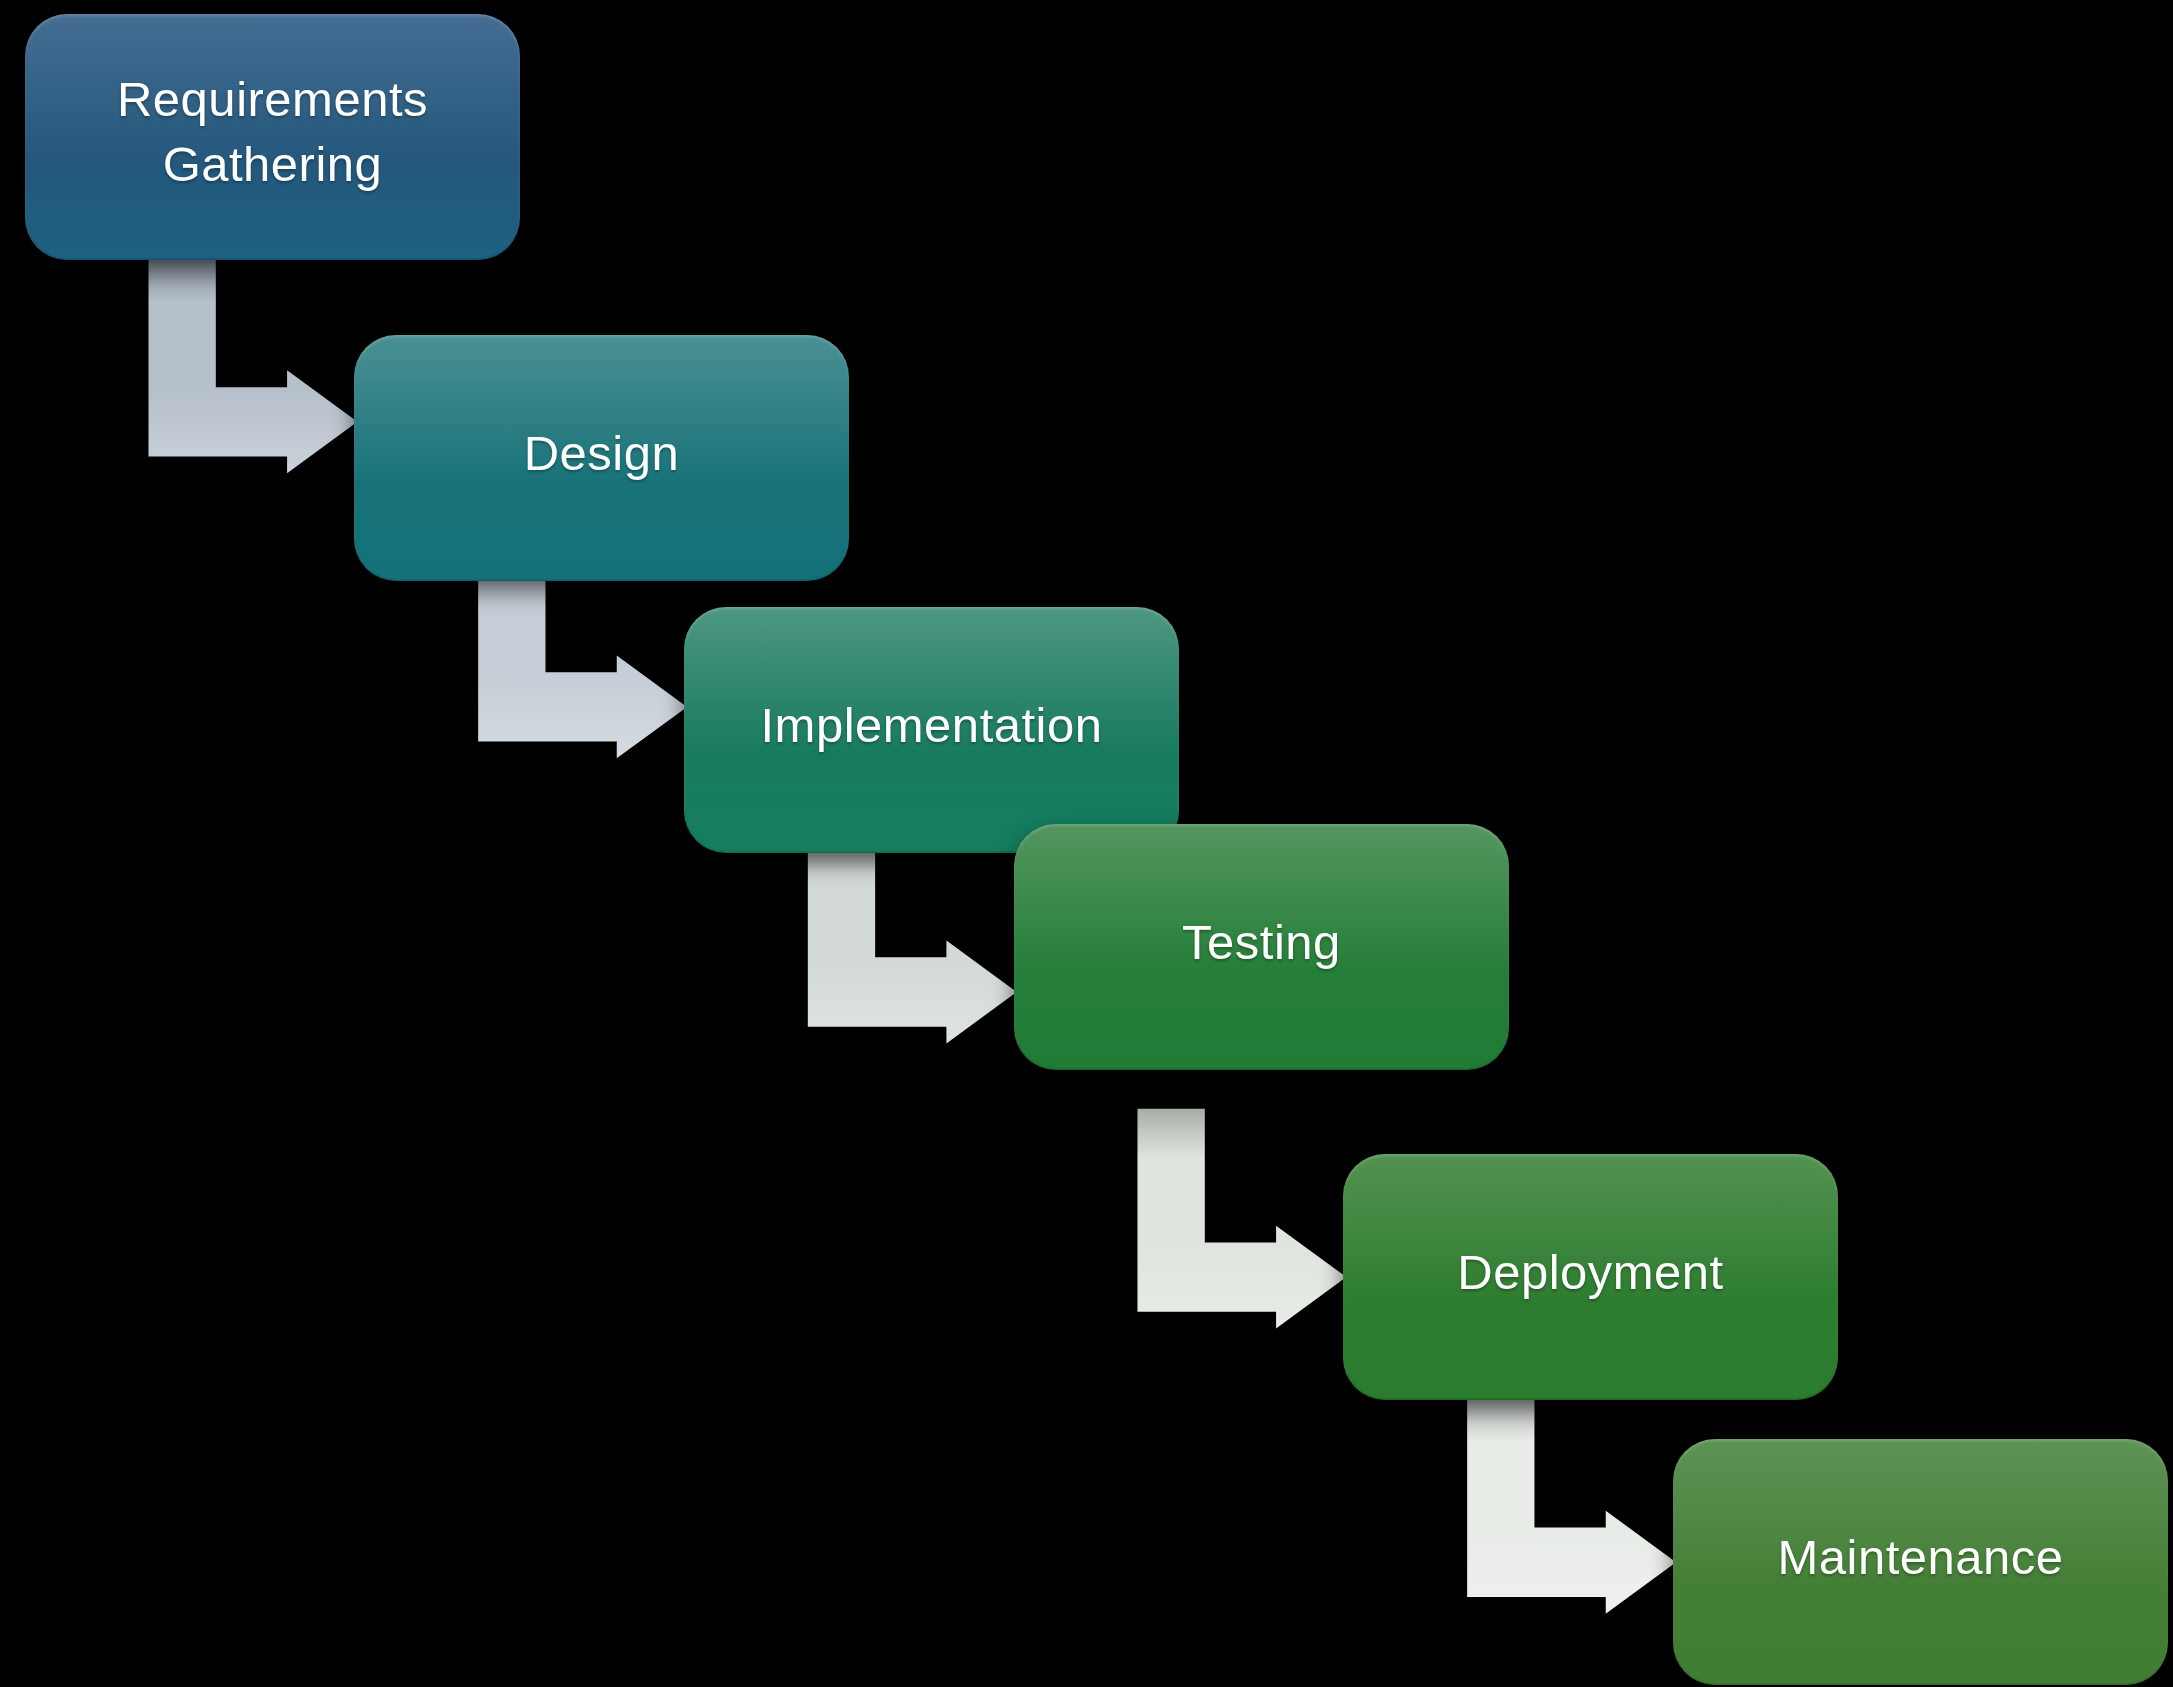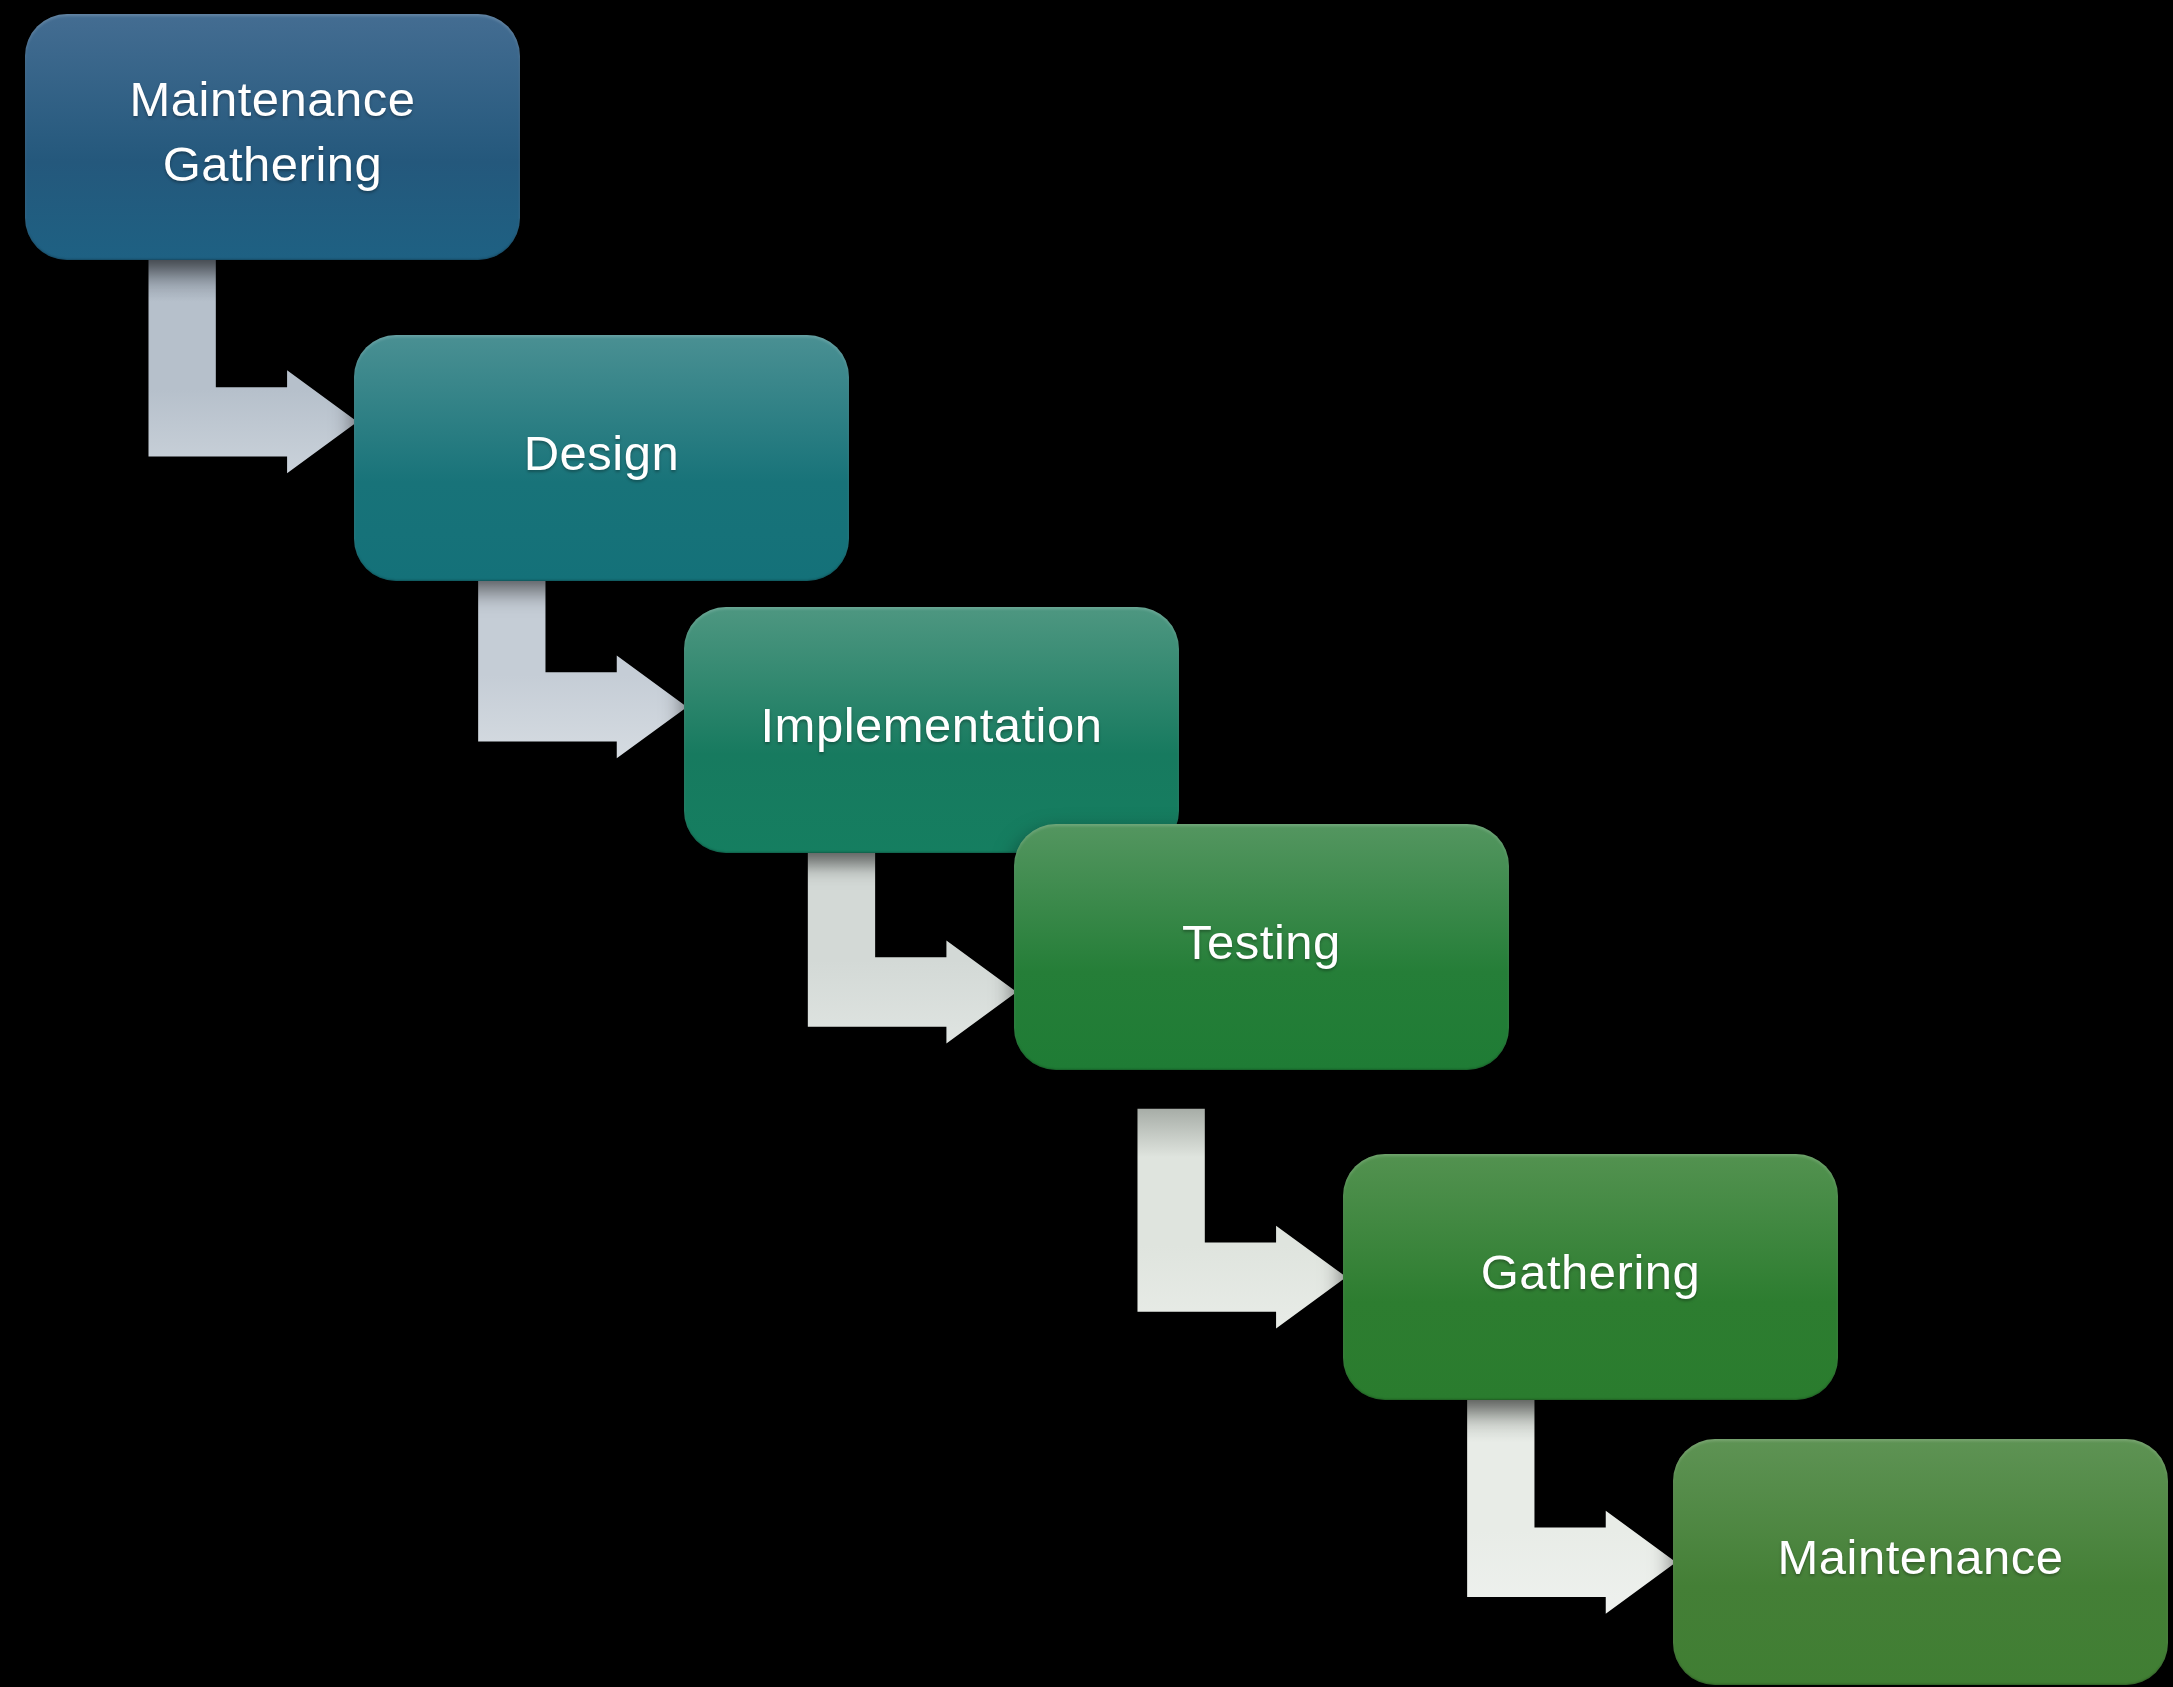--- a/index.html
+++ b/index.html
@@ -84,32 +84,32 @@
         </linearGradient>
       </defs>
       <polygon points="150,256 218,256 218,391 290,391 290,374 361,426 290,478 290,461 150,461" fill="url(#ag0)"></polygon>
       <polygon points="483,544 551,544 551,679 623,679 623,662 694,714 623,766 623,749 483,749" fill="url(#ag1)"></polygon>
       <polygon points="816,832 884,832 884,967 956,967 956,950 1027,1002 956,1054 956,1037 816,1037" fill="url(#ag2)"></polygon>
       <polygon points="1149,1120 1217,1120 1217,1255 1289,1255 1289,1238 1360,1290 1289,1342 1289,1325 1149,1325" fill="url(#ag3)"></polygon>
       <polygon points="1482,1408 1550,1408 1550,1543 1622,1543 1622,1526 1693,1578 1622,1630 1622,1613 1482,1613" fill="url(#ag4)"></polygon>
     </svg>
   <div id="stages">
       <div class="stage" style="left: 25px; top: 14px; background: linear-gradient(rgb(68, 109, 146) 0%, rgb(36, 88, 124) 60%, rgb(30, 97, 131) 100%);">
-        <span class="stage-label">Maintenance Gathering</span>
+        <span class="stage-label">Requirements Gathering</span>
       </div>
       <div class="stage" style="left: 354px; top: 299px; background: linear-gradient(rgb(74, 144, 147) 0%, rgb(24, 115, 121) 60%, rgb(20, 113, 121) 100%); margin-top: 36px;">
         <span class="stage-label">Design</span>
       </div>
       <div class="stage" style="left: 684px; top: 584px; background: linear-gradient(rgb(78, 151, 129) 0%, rgb(23, 122, 95) 60%, rgb(21, 126, 96) 100%); margin-top: 23px;">
         <span class="stage-label">Implementation</span>
       </div>
       <div class="stage" style="left: 1014px; top: 824px; background: linear-gradient(rgb(84, 150, 96) 0%, rgb(37, 126, 56) 60%, rgb(31, 124, 53) 100%);">
         <span class="stage-label">Testing</span>
       </div>
       <div class="stage" style="left: 1343px; top: 1154px; background: linear-gradient(rgb(83, 146, 80) 0%, rgb(45, 125, 48) 60%, rgb(42, 124, 46) 100%);">
-        <span class="stage-label">Gathering</span>
+        <span class="stage-label">Deployment</span>
       </div>
       <div class="stage" style="left: 1673px; top: 1439px; background: linear-gradient(rgb(94, 147, 84) 0%, rgb(68, 127, 54) 60%, rgb(64, 126, 51) 100%); align-items: center;">
         <span class="stage-label">Maintenance</span>
       </div>
     </div>
 </div>
 
 
 </body></html>

